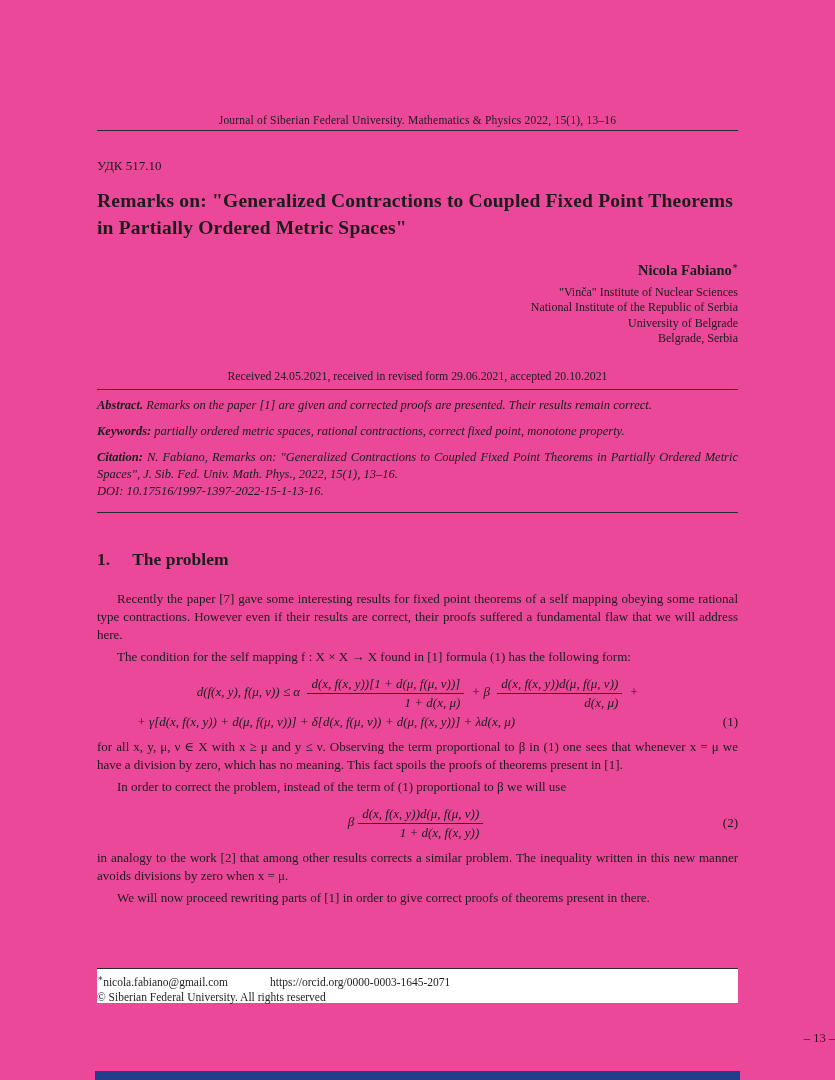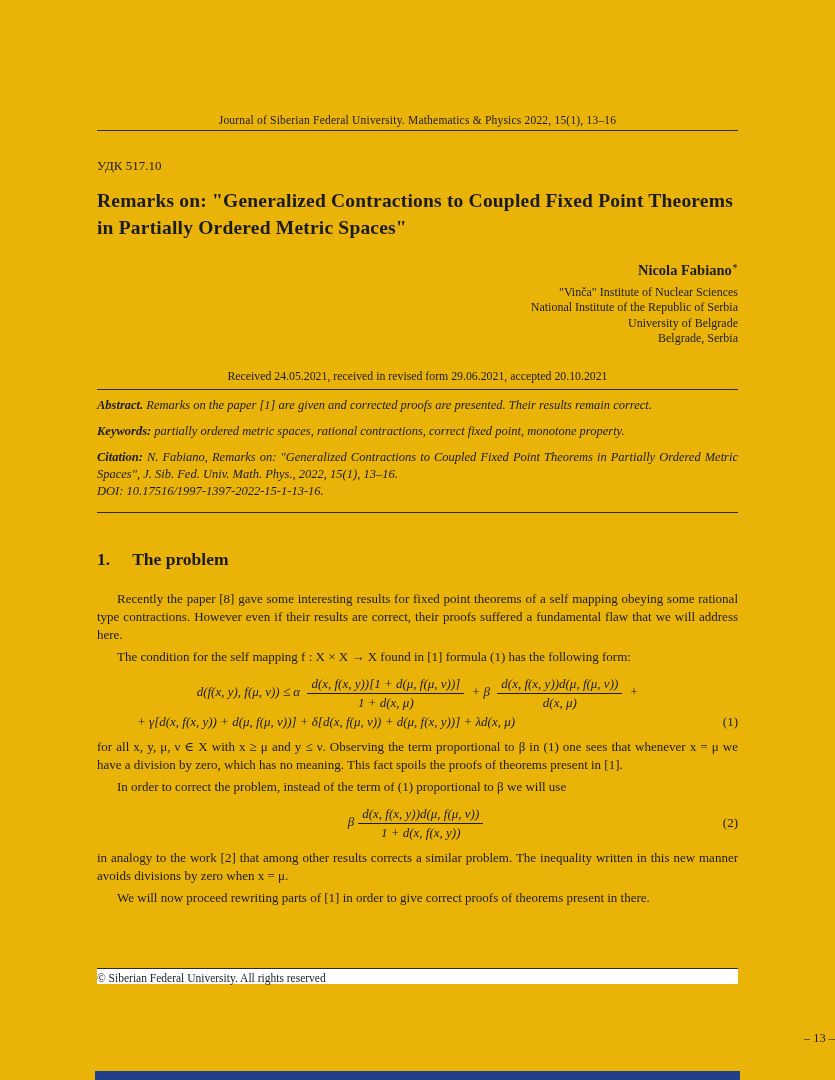--- a/index.html
+++ b/index.html
@@ -1,18 +1,18 @@
 <!DOCTYPE html>
 <html><head>
 <meta charset="utf-8">
 <style>
   * { margin:0; padding:0; box-sizing:border-box; }
   html,body { background:#ffffff; }
   body { font-family:"Liberation Serif","DejaVu Serif",serif; color:#1c1c1c; }
-  .page { position:relative; width:835px; height:1080px; background:#eab308; overflow:hidden; }
+  .page { position:relative; width:835px; height:1080px; background:#ec4899; overflow:hidden; }
   .content { position:absolute; left:97px; top:0; width:641px; }
 
   .rule { border-bottom:1.3px solid #2b2b2b; height:0; }
 
   .journal-header { margin-top:114px; text-align:center; font-size:11.5px; letter-spacing:0.2px; }
   .header-rule { margin-top:4px; }
 
   .meta { margin-top:26px; font-size:13px; line-height:18px; }
 
   .paper-title { margin-top:12px; font-size:19.5px; font-weight:bold; line-height:27px; letter-spacing:0.2px; }
@@ -39,21 +39,21 @@
   .para { font-size:13px; line-height:18px; text-align:justify; }
   .indent { text-indent:20px; }
   .p1 { margin-top:20px; }
   .tight { margin-top:4px; }
 
   .equation { margin:10px 0 8px; font-size:13px; font-style:italic; }
   .eq-line { text-align:center; }
   .eq-line2 { position:relative; margin-top:3px; padding-left:40px; }
   .eq-single { position:relative; text-align:center; }
   .eq-num { position:absolute; right:0; top:50%; transform:translateY(-50%); font-style:normal; }
-  .frac { display:inline-block; vertical-align:middle; text-align:center; margin:0 4px; line-height:16px; }
+  .frac { display:inline-block; vertical-align:middle; text-align:right; margin:0 4px; line-height:16px; }
   .frac .num { display:block; padding:0 4px 1px; border-bottom:1px solid #1c1c1c; }
   .frac .den { display:block; padding:1px 4px 0; }
 
   .footnote-area { position:absolute; left:97px; top:968px; width:641px; background:#ffffff; }
   .footnote-rule { border-bottom:1px solid #2b2b2b; }
   .footnote-line { margin-top:4px; font-size:11.5px; }
   .footnote-line .gap { display:inline-block; width:42px; }
   .copyright-line { margin-top:3px; font-size:11.5px; }
 
   .page-number { position:absolute; left:0; right:0; top:1031px; text-align:right; font-size:12.5px; }
@@ -90,21 +90,21 @@
     <div class="front-para abstract"><b>Abstract.</b> <span>Remarks on the paper [1] are given and corrected proofs are presented. Their results remain correct.</span></div>
 
     <div class="front-para keywords"><b>Keywords:</b> <span>partially ordered metric spaces, rational contractions, correct fixed point, monotone property.</span></div>
 
     <div class="front-para citation"><b>Citation:</b> <span>N. Fabiano, Remarks on: "Generalized Contractions to Coupled Fixed Point Theorems in Partially Ordered Metric Spaces", J. Sib. Fed. Univ. Math. Phys., 2022, 15(1), 13–16.</span><span class="citation-doi">DOI: 10.17516/1997-1397-2022-15-1-13-16.</span></div>
 
     <div class="rule citation-rule"></div>
 
     <div class="section-heading"><span class="sec-num">1.</span><span>The problem</span></div>
 
-    <div class="para indent p1">Recently the paper [8] gave some interesting results for fixed point theorems of a self mapping obeying some rational type contractions. However even if their results are correct, their proofs suffered a fundamental flaw that we will address here.</div>
+    <div class="para indent p1">Recently the paper [7] gave some interesting results for fixed point theorems of a self mapping obeying some rational type contractions. However even if their results are correct, their proofs suffered a fundamental flaw that we will address here.</div>
     <div class="para indent tight">The condition for the self mapping f : X × X → X found in [1] formula (1) has the following form:</div>
 
     <div class="equation">
       <div class="eq-line">
         <span>d(f(x, y), f(μ, ν)) ≤ α</span>
         <span class="frac"><span class="num">d(x, f(x, y))[1 + d(μ, f(μ, ν))]</span><span class="den">1 + d(x, μ)</span></span>
         <span>+ β</span>
         <span class="frac"><span class="num">d(x, f(x, y))d(μ, f(μ, ν))</span><span class="den">d(x, μ)</span></span>
         <span>+</span>
       </div>
@@ -124,18 +124,19 @@
       </div>
     </div>
 
     <div class="para tight">in analogy to the work [2] that among other results corrects a similar problem. The inequality written in this new manner avoids divisions by zero when x = μ.</div>
     <div class="para indent tight">We will now proceed rewriting parts of [1] in order to give correct proofs of theorems present in there.</div>
 
   </div>
 
   <div class="footnote-area">
     <div class="footnote-rule"></div>
+    <div class="footnote-line"><span class="sup">∗</span><span>nicola.fabiano@gmail.com</span><span class="gap"></span><span>https://orcid.org/0000-0003-1645-2071</span></div>
     <div class="copyright-line">© Siberian Federal University. All rights reserved</div>
   </div>
 
   <div class="page-number">– 13 –</div>
   <div class="bottom-bar" style="background: rgb(35, 62, 139);"></div>
 </div>
 
 </body></html>

